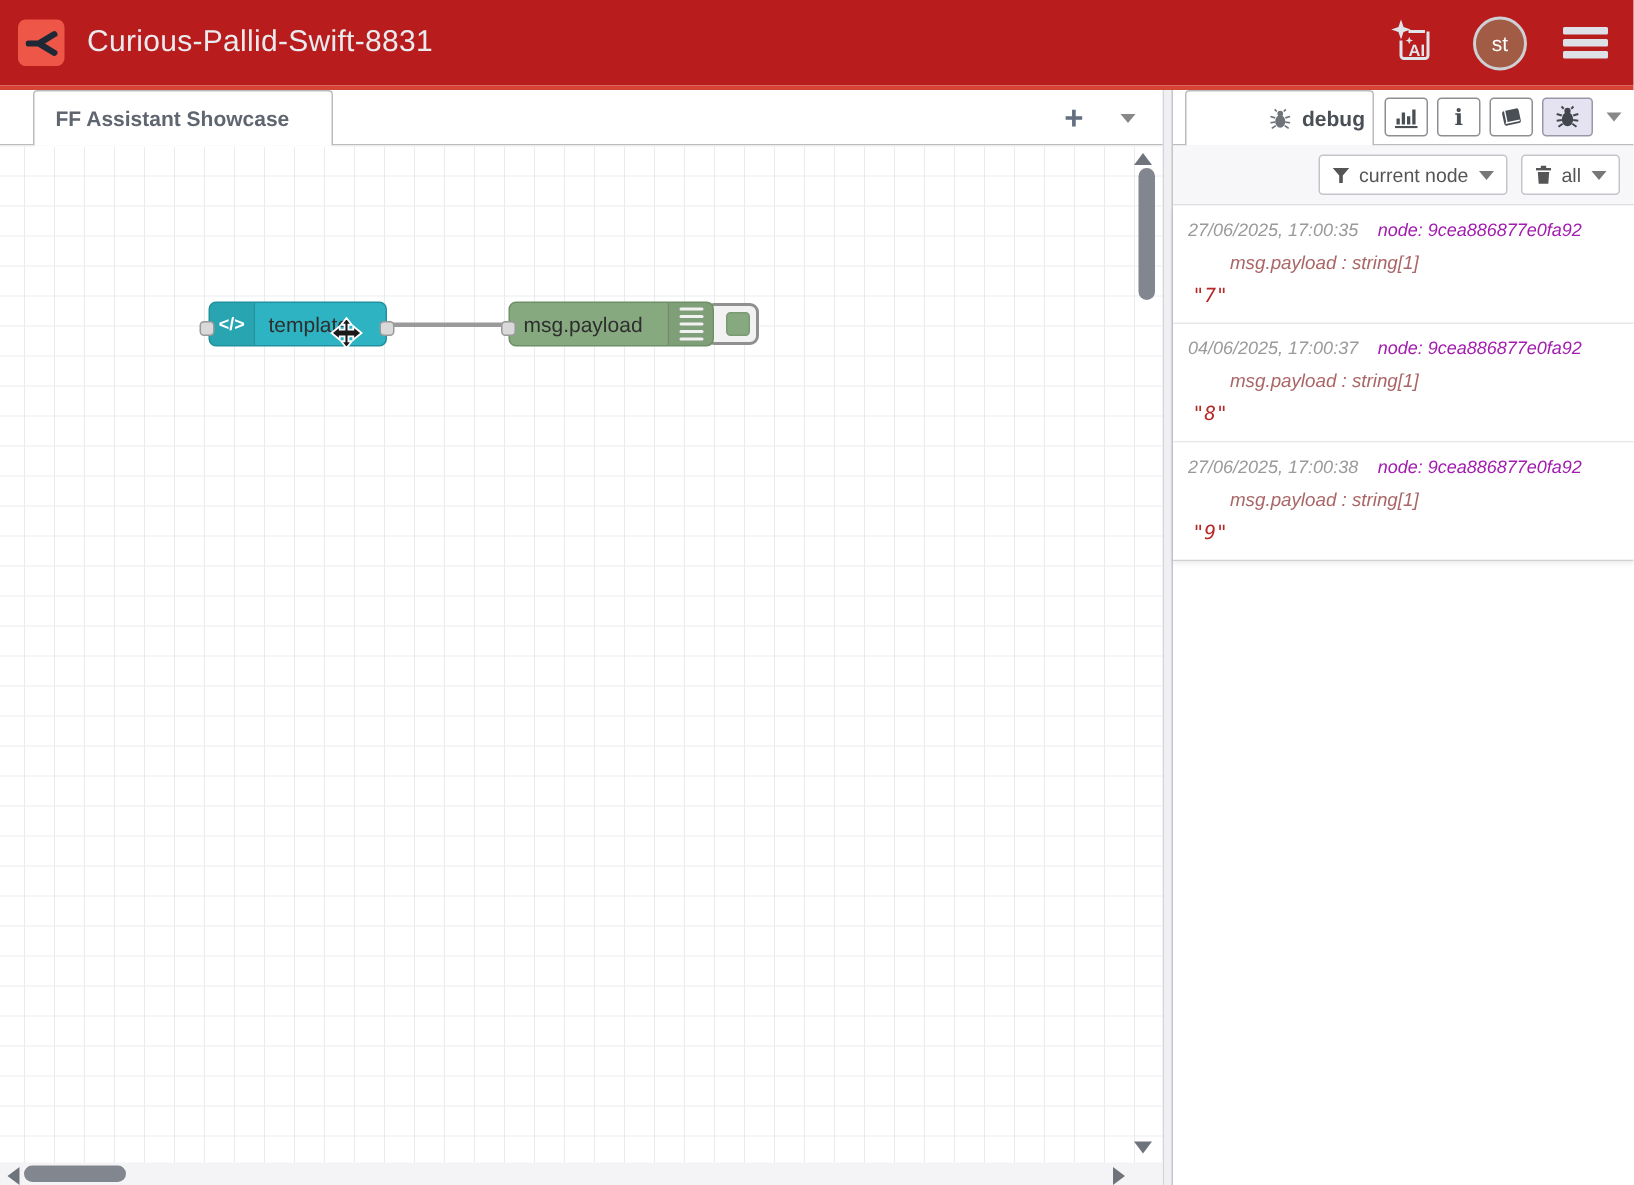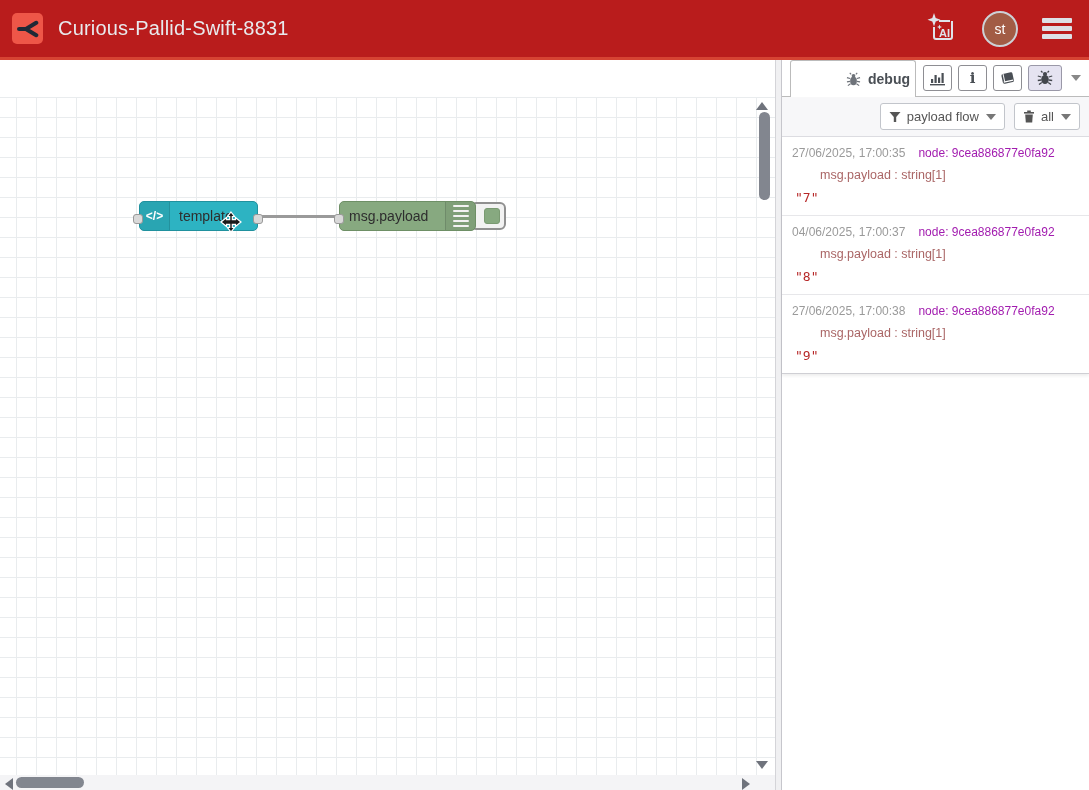--- a/index.html
+++ b/index.html
@@ -72,21 +72,21 @@
   .icon-btn { width:29px; height:26px; background:#fff; border:1px solid #8e8e93; border-radius:3px; margin-left:6px; display:flex; align-items:center; justify-content:center; cursor:pointer; color:#4a4f55; }
   .icon-btn.active { background:#e5e3f1; border-color:#9a98a8; width:34px; }
   .sb-iconrow .caret { margin-left:9px; margin-right:4px; cursor:pointer; }
   .info-glyph { font-family:"DejaVu Serif",serif; font-weight:700; font-size:15px; color:#4a4f55; line-height:1; }
 
   .sb-toolbar { position:absolute; left:0; top:37px; width:307px; height:40px; background:#f7f7f9; border-bottom:1px solid #dcdce1; display:flex; align-items:center; justify-content:flex-end; }
   .tool-btn { height:27px; background:#fff; border:1px solid #c2c5cb; border-radius:3px; color:#555; font-size:13px; display:flex; align-items:center; padding:0 8px; margin-right:9px; cursor:pointer; }
   .tool-btn .caret { margin-left:7px; border-top-color:#777; }
   .tool-btn .tb-label { margin-left:6px; }
 
-  .messages { position:absolute; left:0; top:77px; width:307px; border-bottom:1px solid #cfcfd4; box-shadow:0 2px 3px rgba(0,0,0,0.07); }
+  .messages { position:absolute; left:0; top:77px; width:307px; border-bottom:1px solid #cfcfd4; box-shadow:0 2px 3px rgba(0,0,0,0.07);font-style:italic; }
   .msg { padding:9px 10px 10px 10px; border-bottom:1px solid #e7e7ea; background:#fff; }
   .msg:last-child { border-bottom:none; }
   .msg-meta { display:flex; font-size:12px; }
   .msg-date { color:#9a9a9a; }
   .msg-node { color:#a21caf; margin-left:13px; }
   .msg-prop { margin-top:8px; font-size:12.5px; color:#aa6666;padding-left:28px; }
   .msg-value { margin-top:8px; font-family:"DejaVu Sans Mono",monospace; font-size:13px; color:#b72828; padding-left:3px; }
 </style>
 </head>
 <body>
@@ -116,20 +116,29 @@
       <div class="bar"></div>
       <div class="bar"></div>
     </div>
   </div>
 </div>
 <div class="redline"></div>
 
 <div class="main">
 
   <div class="workspace">
+    <div class="tabbar">
+      <div class="flow-tab">
+        <span class="tab-label">FF Assistant Showcase</span>
+      </div>
+      <div class="tab-actions">
+        <div class="plus-btn">+</div>
+        <div class="caret"></div>
+      </div>
+    </div>
 
     <div class="canvas">
       <div class="wire"></div>
 
       <div class="port" style="left:133px; top:117px;"></div>
       <div class="port" style="left:253px; top:117px;"></div>
       <div class="node node-template">
         <div class="node-icon-left">&lt;/&gt;</div>
         <div class="node-label">template</div>
       </div>
@@ -207,21 +216,21 @@
         </div>
         <div class="caret"></div>
       </div>
     </div>
 
     <div class="sb-toolbar">
       <div class="tool-btn">
         <svg width="12" height="12" viewBox="0 0 12 12">
           <path d="M0.5 1 H11.5 L7.2 6 V11 H4.8 V6 Z" fill="#555"></path>
         </svg>
-        <span class="tb-label">payload flow</span>
+        <span class="tb-label">current node</span>
         <span class="caret"></span>
       </div>
       <div class="tool-btn">
         <svg width="12" height="13" viewBox="0 0 12 13">
           <rect x="1" y="2" width="10" height="1.6" fill="#555"></rect>
           <rect x="4.2" y="0.5" width="3.6" height="1.5" fill="#555"></rect>
           <path d="M2.2 4.6 H9.8 L9.2 12.5 H2.8 Z" fill="#555"></path>
         </svg>
         <span class="tb-label">all</span>
         <span class="caret"></span>

